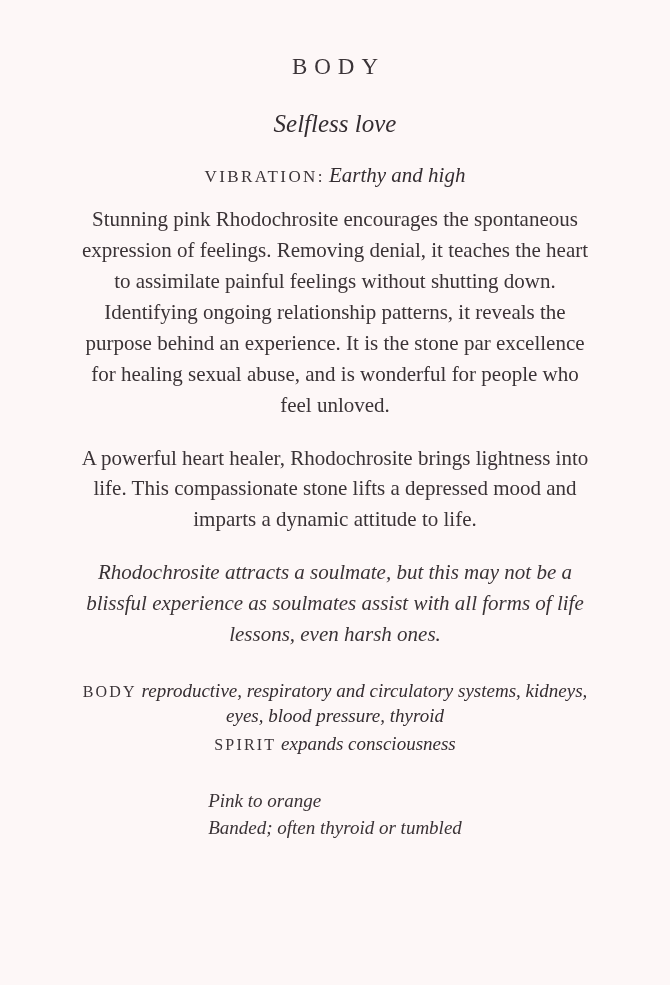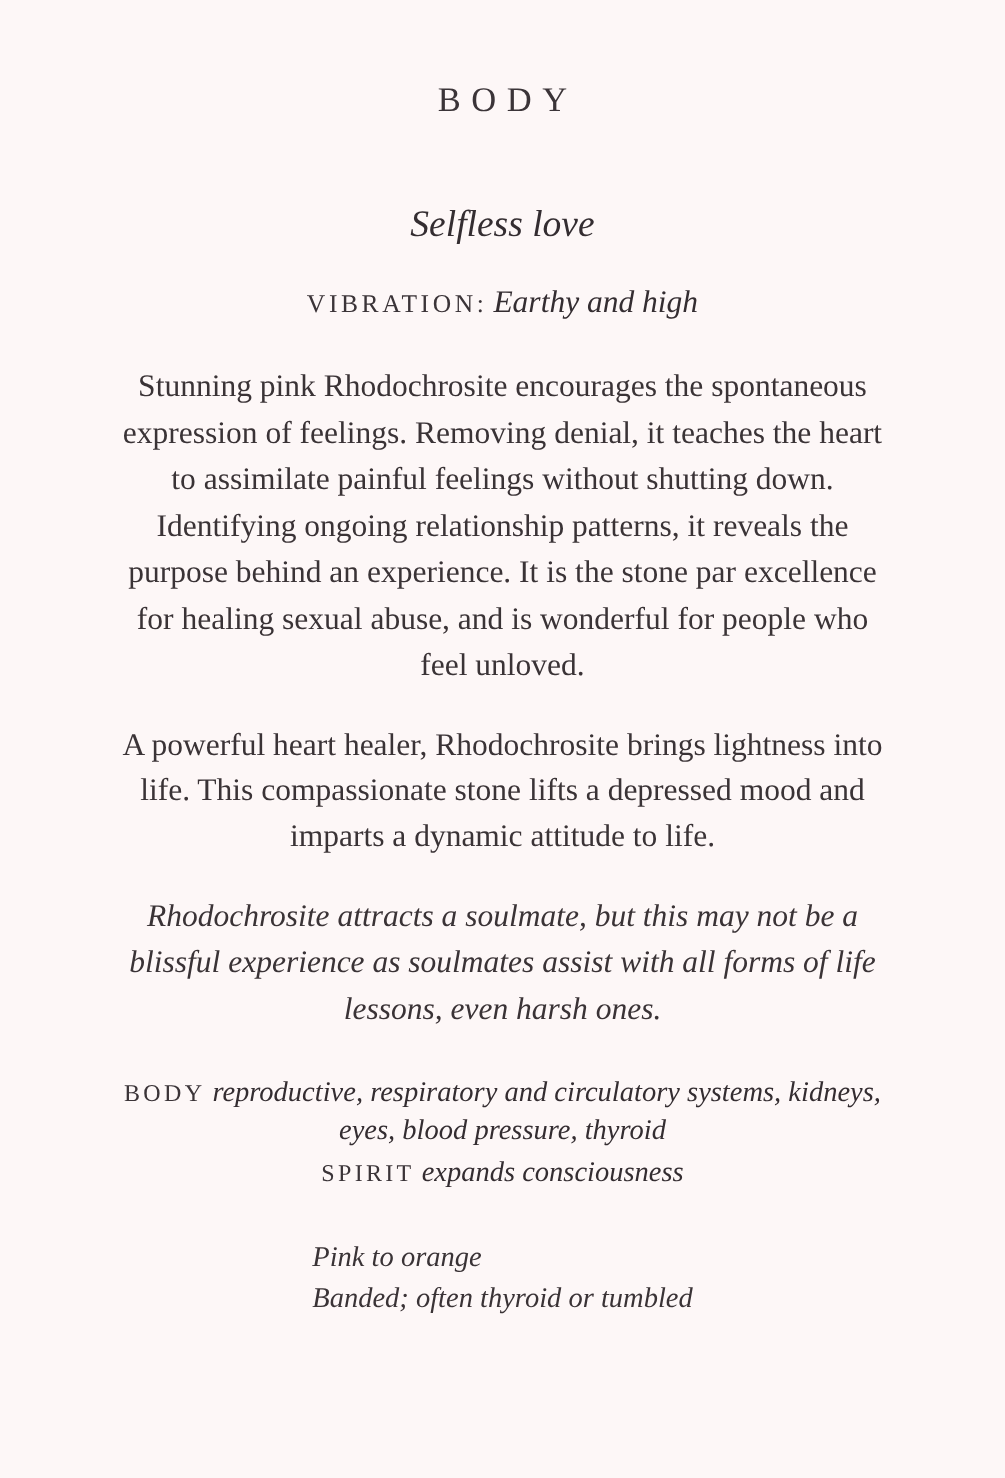--- a/index.html
+++ b/index.html
@@ -45,21 +45,21 @@
   }
 
   .rule-bottom {
     margin-top: 30px;
     width: 66px;
     height: 2px;
     background: #c8a961;
   }
 
   .keyword {
-    margin-top: 36px;
+    margin-top: 10px;
     font-style: italic;
     font-size: 25px;
     color: #342d31;
     text-align: center;
     line-height: 1.2;
   }
 
   
   .vibration {
     margin-top: 24px;
@@ -73,21 +73,21 @@
     color: #3b3438;
   }
   .vibration .vib-value {
     font-style: italic;
     font-size: 21px;
     color: #342d31;
   }
 
   
   .body-copy {
-    margin-top: 28px;
+    margin-top: 16px;
     width: 520px;
   }
   .body-copy p {
     margin: 0 0 22px 0;
     font-size: 21px;
     line-height: 1.47;
     text-align: center;
     color: #3a3336;
   }
   .body-copy p:last-child {

